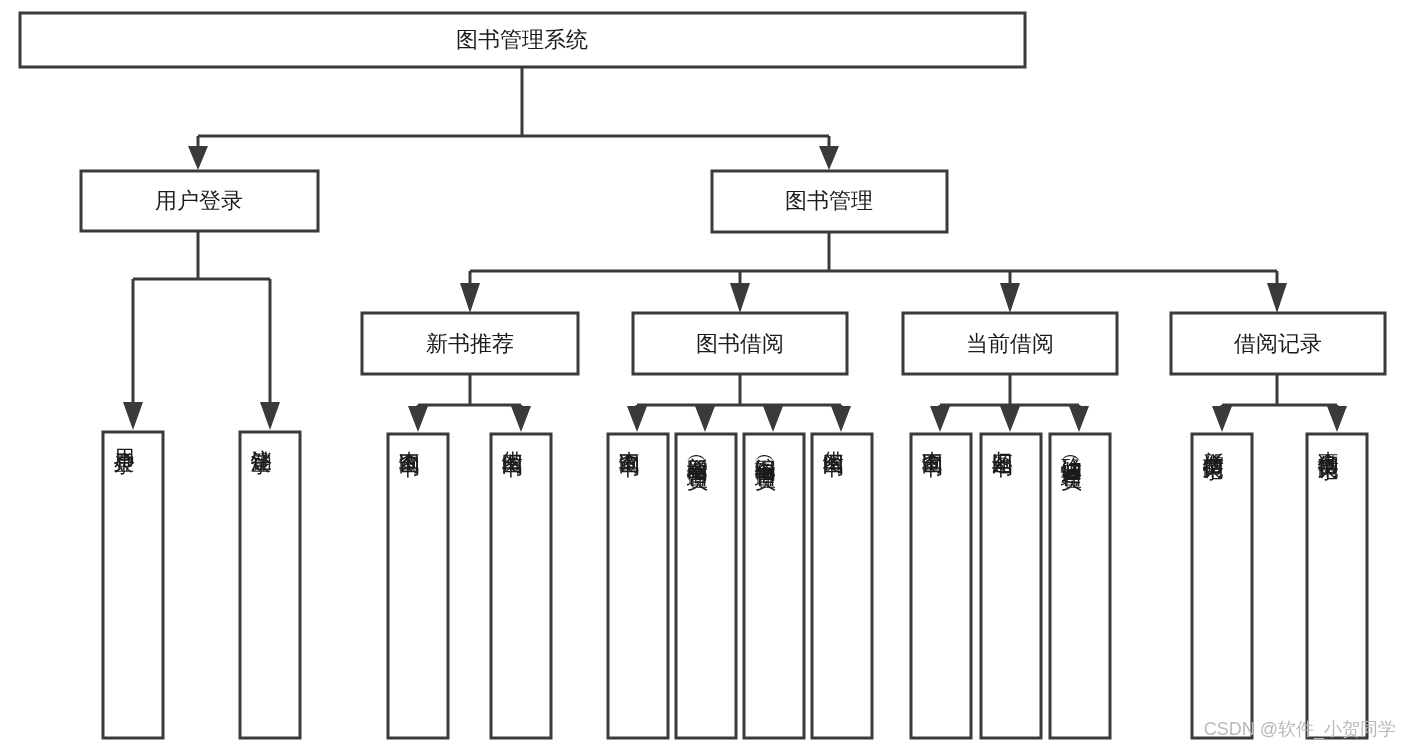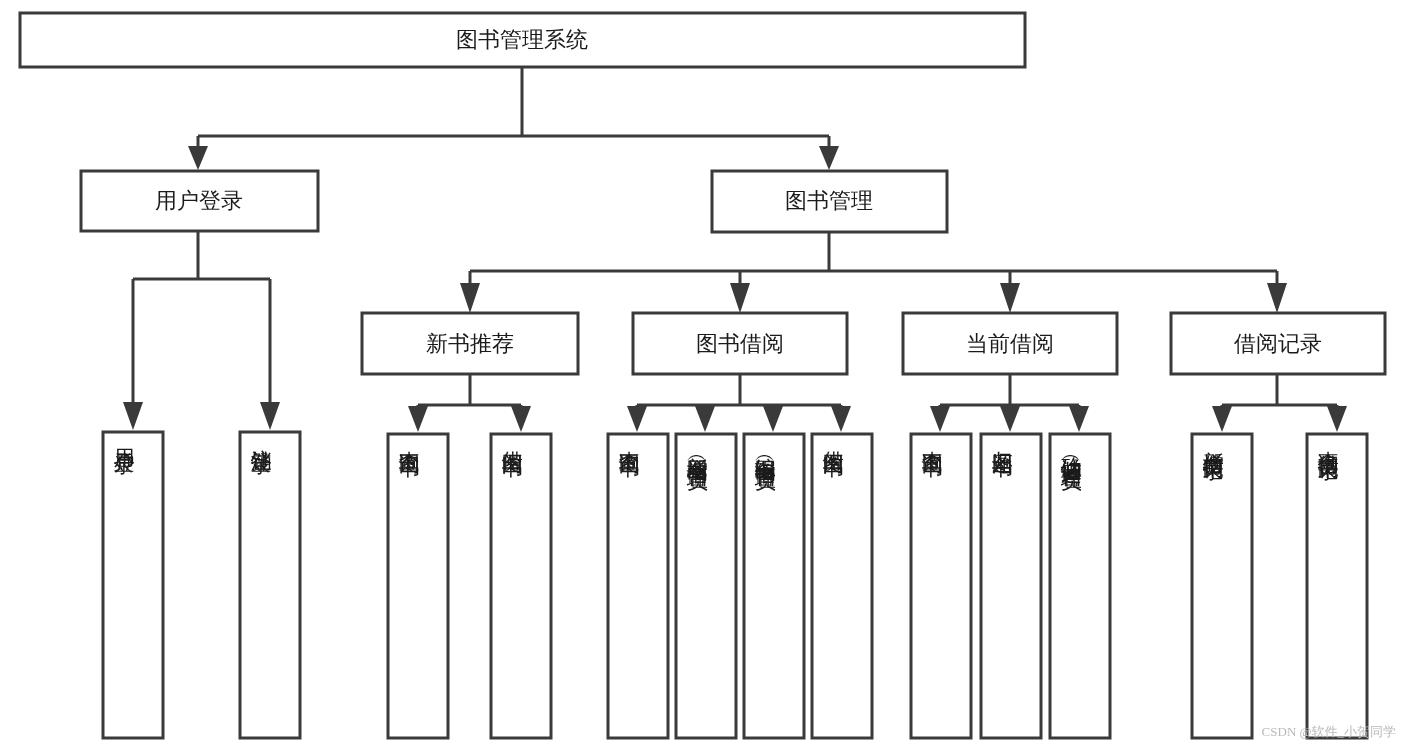--- a/index.html
+++ b/index.html
@@ -58,22 +58,22 @@
     line-height: 1.06;
     color: #1b1b1b;
     letter-spacing: 2px;
     white-space: nowrap;
     pointer-events: none;
   }
   .watermark {
     position: absolute;
     right: 9px;
     bottom: 6px;
-    font-family: Liberation Serif, serif;
-    font-size: 13px;
+    font-family: Liberation Sans, sans-serif;
+    font-size: 18px;
     color: #b9b9b9;
     white-space: nowrap;
     user-select: none;
     padding-left: 12px;
   }
 </style>
 </head>
 <body>
 
 <div id="diagram-root">

